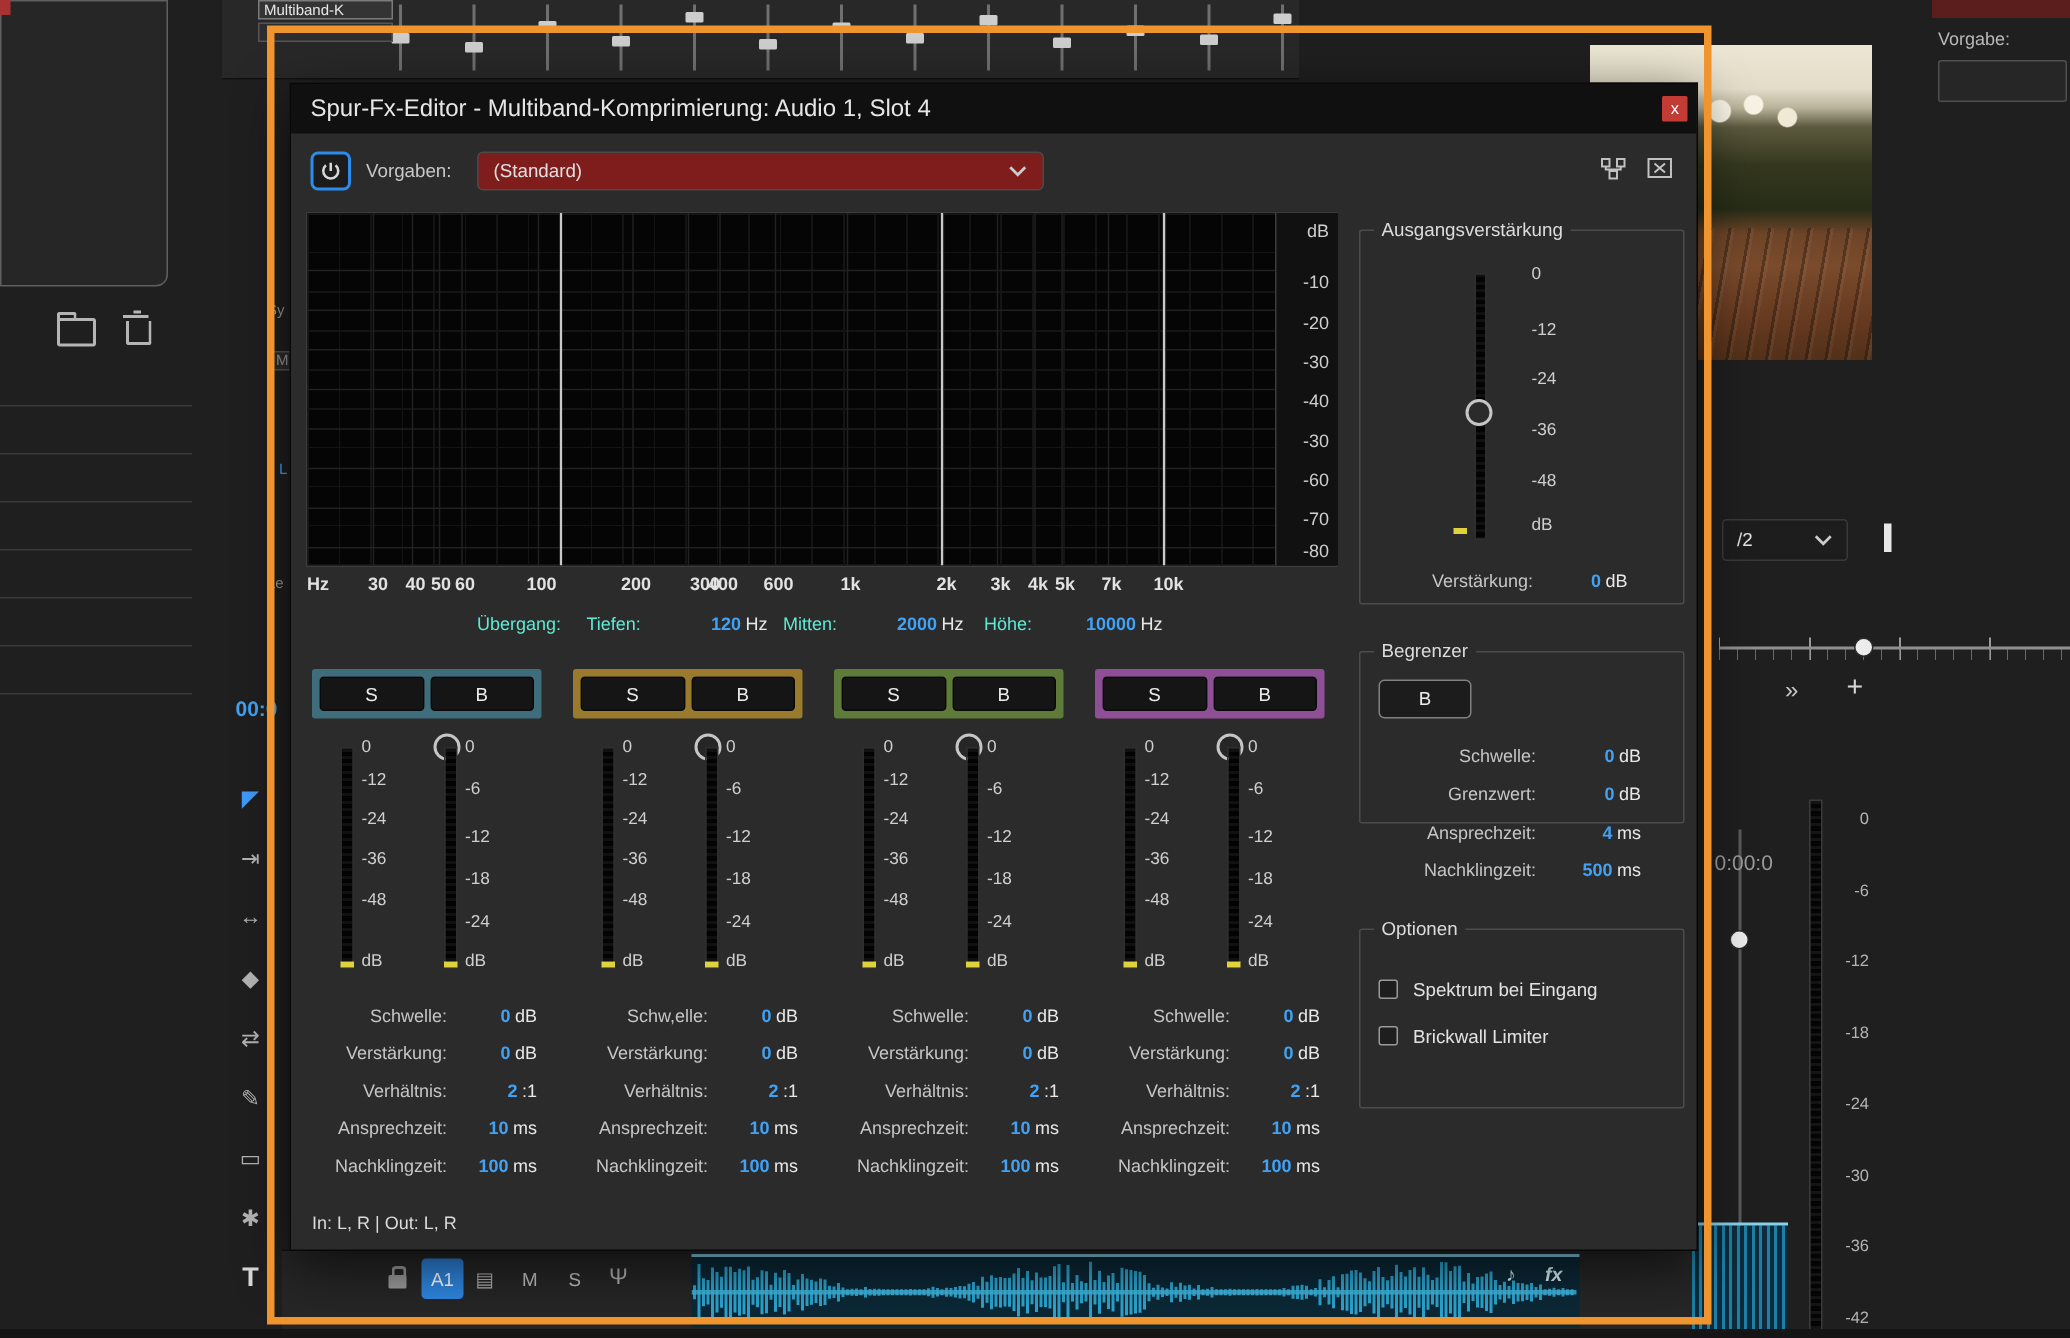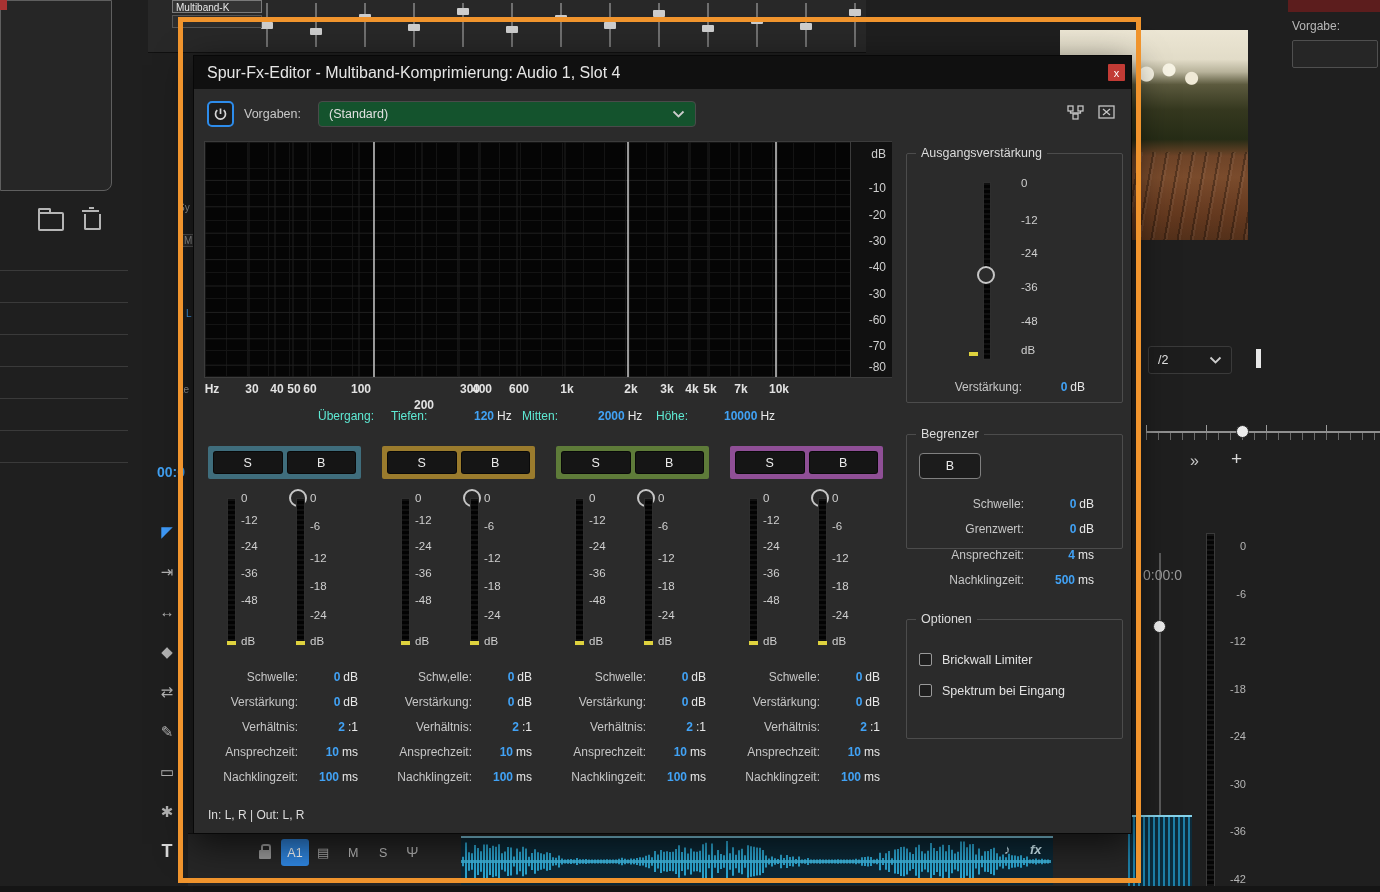--- a/index.html
+++ b/index.html
@@ -85,21 +85,21 @@
   
   #dialog{left:193px;top:55px;width:937px;height:777px;background:#2b2b2b;border:1px solid #080808;
           box-shadow:0 10px 34px rgba(0,0,0,.65);z-index:20;box-sizing:content-box;}
   #titlebar{left:0;top:0;width:100%;height:33px;background:#101010;}
   #dlg-title{left:13px;top:8px;font-size:16px;color:#e6e6e6;white-space:nowrap;}
   #close-btn{right:6px;top:8px;width:17px;height:17px;background:#c23b35;color:#fff;font-size:11px;
              display:flex;align-items:center;justify-content:center;border-radius:1px;}
   #pwr{left:13px;top:45px;width:27px;height:26px;border:2px solid #2d8ceb;border-radius:5px;background:#1c1c1c;
        display:flex;align-items:center;justify-content:center;box-sizing:border-box;}
   #presets-label{left:50px;top:51px;font-size:12.5px;color:#c8c8c8;}
-  #preset-dd{left:124px;top:45px;width:378px;height:26px;background:#14532d;border:1px solid #4a4a4a;border-radius:4px;
+  #preset-dd{left:124px;top:45px;width:378px;height:26px;background:#7f1d1d;border:1px solid #4a4a4a;border-radius:4px;
              display:flex;align-items:center;justify-content:space-between;padding:0 10px;box-sizing:border-box;}
   #preset-dd span{font-size:12.5px;color:#e0e0e0;}
   .dlg-icon{top:49px;width:18px;height:17px;}
   #dicon1{left:873px;} #dicon2{left:904px;}
   #graph{left:10px;top:85px;width:688px;height:237px;background:#050505;border:1px solid #3c3c3c;box-sizing:border-box;}
   #plot{position:absolute;left:0;top:0;width:645px;height:235px;
         background-image:repeating-linear-gradient(90deg,#141414 0 1px,transparent 1px 21px),repeating-linear-gradient(0deg,#141414 0 1px,transparent 1px 26px);}
   #dbaxis{position:absolute;left:645px;top:0;width:41px;height:235px;border-left:1px solid #3c3c3c;background:#111;}
   #dbaxis .axl{position:absolute;right:6px;font-size:12px;color:#cfcfcf;}
   #freqrow{left:10px;top:326px;width:688px;height:15px;}
@@ -547,21 +547,21 @@
           <span class="axl" style="top: 218px;">-80</span>
         </div>
     </div>
     <div class="abs" id="freqrow">
         <span class="axl" style="left: 8px;">Hz</span>
         <span class="axl" style="left: 48px;">30</span>
         <span class="axl" style="left: 73px;">40</span>
         <span class="axl" style="left: 90px;">50</span>
         <span class="axl" style="left: 106px;">60</span>
         <span class="axl" style="left: 157px;">100</span>
-        <span class="axl" style="left: 220px; margin-top: 16px;">200</span>
+        <span class="axl" style="left: 220px;">200</span>
         <span class="axl" style="left: 266px;">300</span>
         <span class="axl" style="left: 278px;">400</span>
         <span class="axl" style="left: 315px;">600</span>
         <span class="axl" style="left: 363px;">1k</span>
         <span class="axl" style="left: 427px;">2k</span>
         <span class="axl" style="left: 463px;">3k</span>
         <span class="axl" style="left: 488px;">4k</span>
         <span class="axl" style="left: 506px;">5k</span>
         <span class="axl" style="left: 537px;">7k</span>
         <span class="axl" style="left: 575px;">10k</span>
@@ -815,26 +815,26 @@
           </div>
         </div>
     </div>
 
     <div class="group" id="grp-opt">
       <span class="gtitle">Optionen</span>
       <div id="opt-rows">
 
           <div class="opt-row">
             <div class="cb"></div>
-            <span>Brickwall Limiter</span>
+            <span>Spektrum bei Eingang</span>
           </div>
 
           <div class="opt-row">
             <div class="cb"></div>
-            <span>Spektrum bei Eingang</span>
+            <span>Brickwall Limiter</span>
           </div>
 
         </div>
     </div>
 
     <span class="abs" id="io-line">In: L, R | Out: L, R</span>
   </div>
 
   <div class="abs" id="hl"></div>
 </div>

